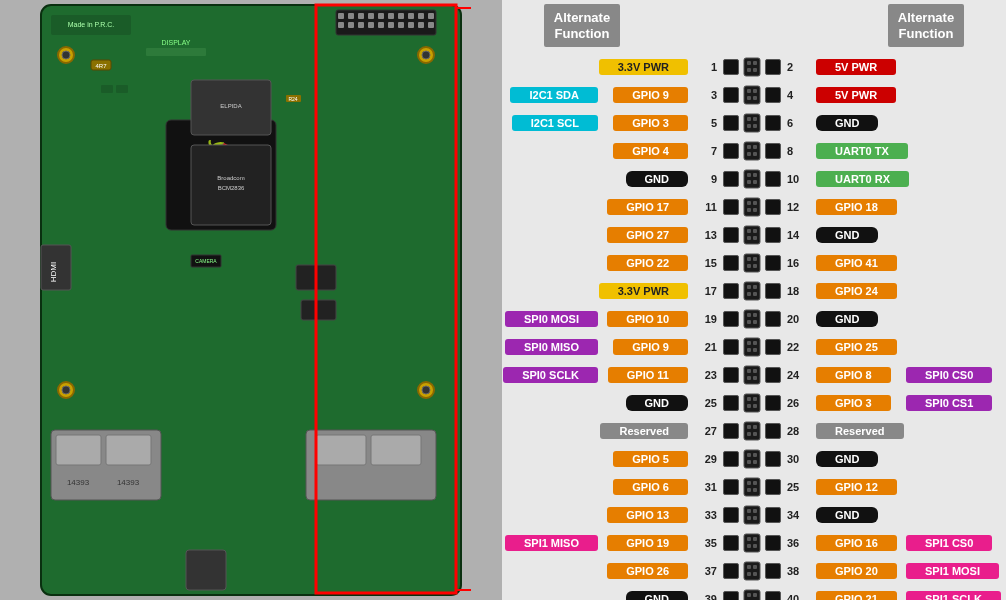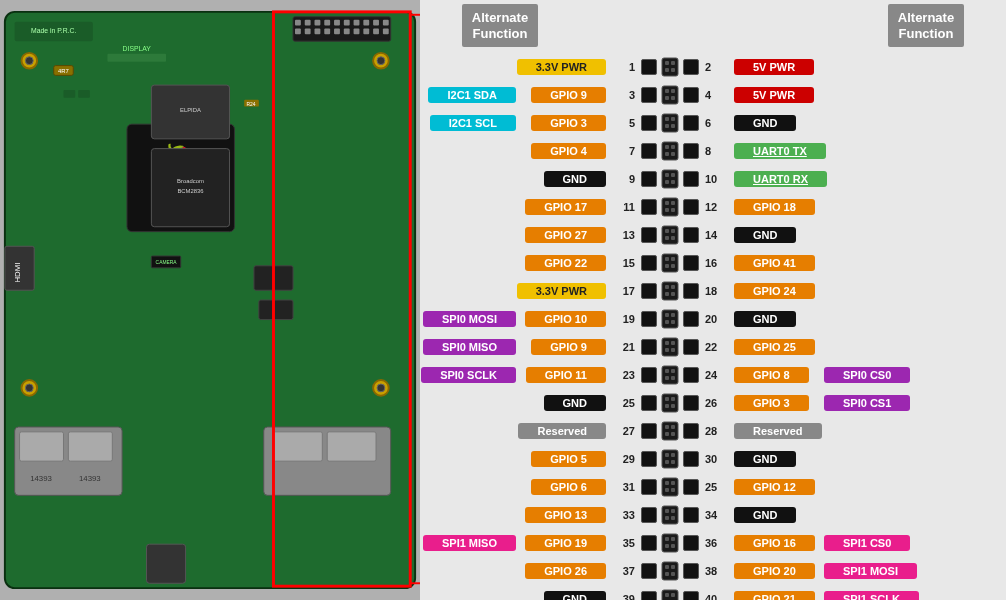--- a/index.html
+++ b/index.html
@@ -8,21 +8,21 @@
       height: 600px;
       background: #d0d0d0;
       display: flex;
       flex-direction: row;
       font-family: Arial, sans-serif;
       overflow: hidden;
     }
 
     
     #board-area {
-      width: 420px;
+      width: 502px;
       height: 600px;
       position: relative;
       background: #b0b0b0;
       flex-shrink: 0;
     }
 
     
     #pinout-area {
       flex: 1;
       background: #e8e8e8;
@@ -179,24 +179,24 @@
       display: inline-block;
       padding: 2px 19px;
       border-radius: 3px;
       font-size: 11px;
       font-weight: bold;
       color: white;
       white-space: nowrap;
     }
 
     .chip-orange { background: #e67e00; }
-    .chip-black { background: #111; color: white; }
+    .chip-black { background: #111; color: white; border-radius: 6px; }
     .chip-red { background: #cc0000; }
     .chip-cyan { background: #00bcd4; }
-    .chip-green { background: #4caf50; text-decoration: underline; }
+    .chip-green { background: #4caf50; }
     .chip-purple { background: #9c27b0; }
     .chip-magenta { background: #e91e8c; }
     .chip-yellow { background: #f0c000; color: #222; }
     .chip-gray { background: #888; }
 
     
     .board-svg {
       width: 100%;
       height: 100%;
     }

